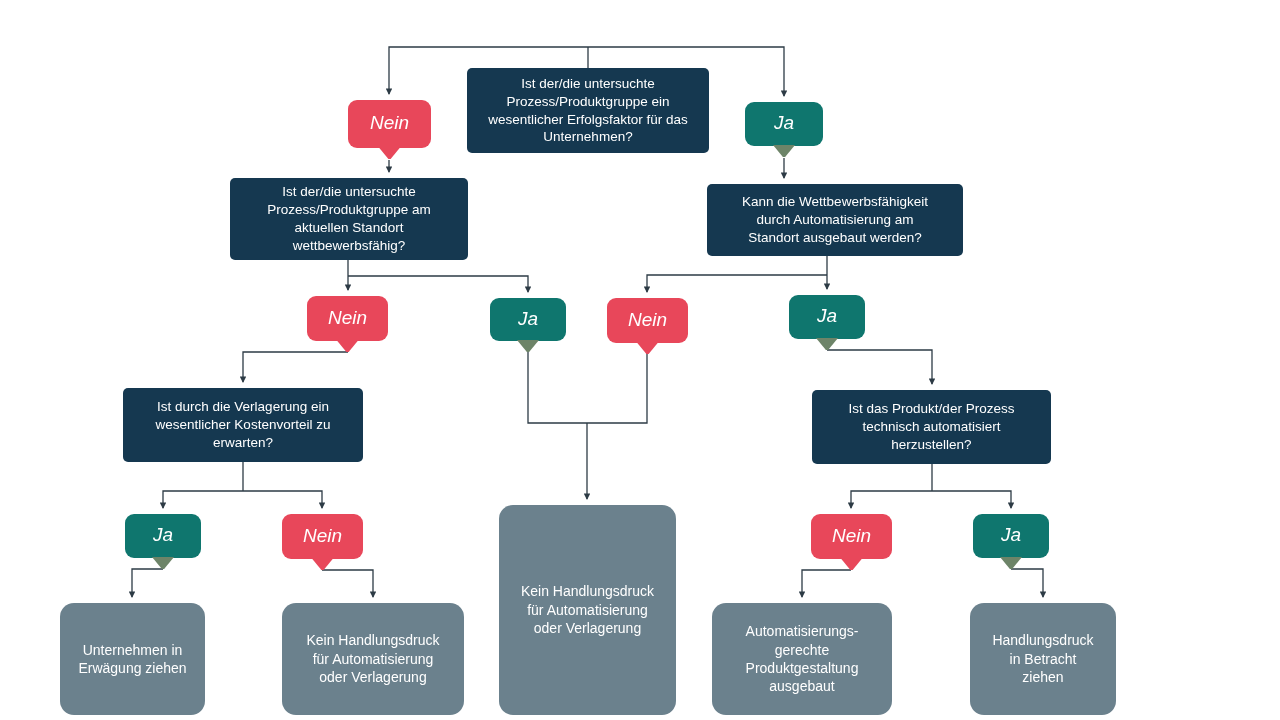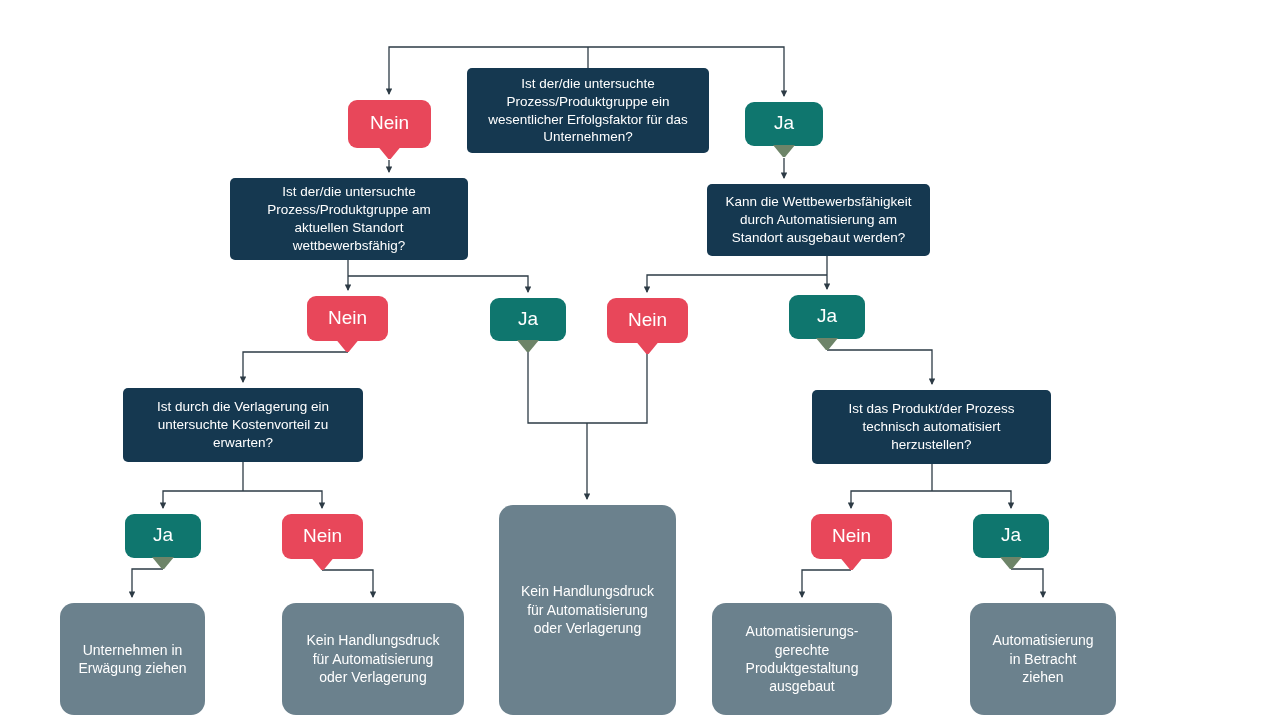--- a/index.html
+++ b/index.html
@@ -60,21 +60,21 @@
     left: 50%;
     bottom: -11px;
     margin-left: -11px;
     width: 22px;
     height: 12px;
     background: inherit;
     clip-path: polygon(0 0, 100% 0, 55% 100%, 45% 100%);
   }
   .bubble.yes .tail { background: #6d8468; }
   .bubble.no  .tail { background: #e8475a; }
-  .bubble .lbl { position: relative; z-index: 2; }
+  .bubble .lbl { position: relative; z-index: 2; font-style: italic; }
 </style>
 </head>
 <body>
 
 <div id="canvas">
 
   <svg id="edges" viewBox="0 0 1280 720" xmlns="http://www.w3.org/2000/svg">
     <defs>
       <marker id="arrow" viewBox="0 0 10 10" refX="8.5" refY="5" markerWidth="5" markerHeight="5" orient="auto-start-reverse">
         <path d="M 0 0 L 10 5 L 0 10 z" fill="#2d3b45"></path>
@@ -111,42 +111,42 @@
 
   <div id="nodes-layer">
       <div class="node question" style="left: 467px; top: 68px; width: 242px; height: 85px;"><span>Ist der/die untersuchte
 Prozess/Produktgruppe ein
 wesentlicher Erfolgsfaktor für das
 Unternehmen?</span></div>
       <div class="node question" style="left: 230px; top: 178px; width: 238px; height: 82px;"><span>Ist der/die untersuchte
 Prozess/Produktgruppe am
 aktuellen Standort
 wettbewerbsfähig?</span></div>
-      <div class="node question" style="left: 707px; top: 184px; width: 223px; height: 72px;"><span>Kann die Wettbewerbsfähigkeit
+      <div class="node question" style="left: 707px; top: 184px; width: 256px; height: 72px;"><span>Kann die Wettbewerbsfähigkeit
 durch Automatisierung am
 Standort ausgebaut werden?</span></div>
       <div class="node question" style="left: 123px; top: 388px; width: 240px; height: 74px;"><span>Ist durch die Verlagerung ein
-untersuchte Kostenvorteil zu
+wesentlicher Kostenvorteil zu
 erwarten?</span></div>
       <div class="node question" style="left: 812px; top: 390px; width: 239px; height: 74px;"><span>Ist das Produkt/der Prozess
 technisch automatisiert
 herzustellen?</span></div>
       <div class="node outcome" style="left: 60px; top: 603px; width: 145px; height: 112px;"><span>Unternehmen in
 Erwägung ziehen</span></div>
       <div class="node outcome" style="left: 282px; top: 603px; width: 182px; height: 112px;"><span>Kein Handlungsdruck
 für Automatisierung
 oder Verlagerung</span></div>
       <div class="node outcome" style="left: 499px; top: 505px; width: 177px; height: 210px;"><span>Kein Handlungsdruck
 für Automatisierung
 oder Verlagerung</span></div>
       <div class="node outcome" style="left: 712px; top: 603px; width: 180px; height: 112px;"><span>Automatisierungs-
 gerechte
 Produktgestaltung
 ausgebaut</span></div>
-      <div class="node outcome" style="left: 970px; top: 603px; width: 146px; height: 112px;"><span>Automatisierung
+      <div class="node outcome" style="left: 970px; top: 603px; width: 146px; height: 112px;"><span>Handlungsdruck
 in Betracht
 ziehen</span></div>
     </div>
   <div id="bubbles-layer">
       <div class="node bubble no" style="left: 348px; top: 100px; width: 83px; height: 48px;"><span class="lbl">Nein</span><span class="tail"></span></div>
       <div class="node bubble yes" style="left: 745px; top: 102px; width: 78px; height: 44px;"><span class="lbl">Ja</span><span class="tail"></span></div>
       <div class="node bubble no" style="left: 307px; top: 296px; width: 81px; height: 45px;"><span class="lbl">Nein</span><span class="tail"></span></div>
       <div class="node bubble yes" style="left: 490px; top: 298px; width: 76px; height: 43px;"><span class="lbl">Ja</span><span class="tail"></span></div>
       <div class="node bubble no" style="left: 607px; top: 298px; width: 81px; height: 45px;"><span class="lbl">Nein</span><span class="tail"></span></div>
       <div class="node bubble yes" style="left: 789px; top: 295px; width: 76px; height: 44px;"><span class="lbl">Ja</span><span class="tail"></span></div>

